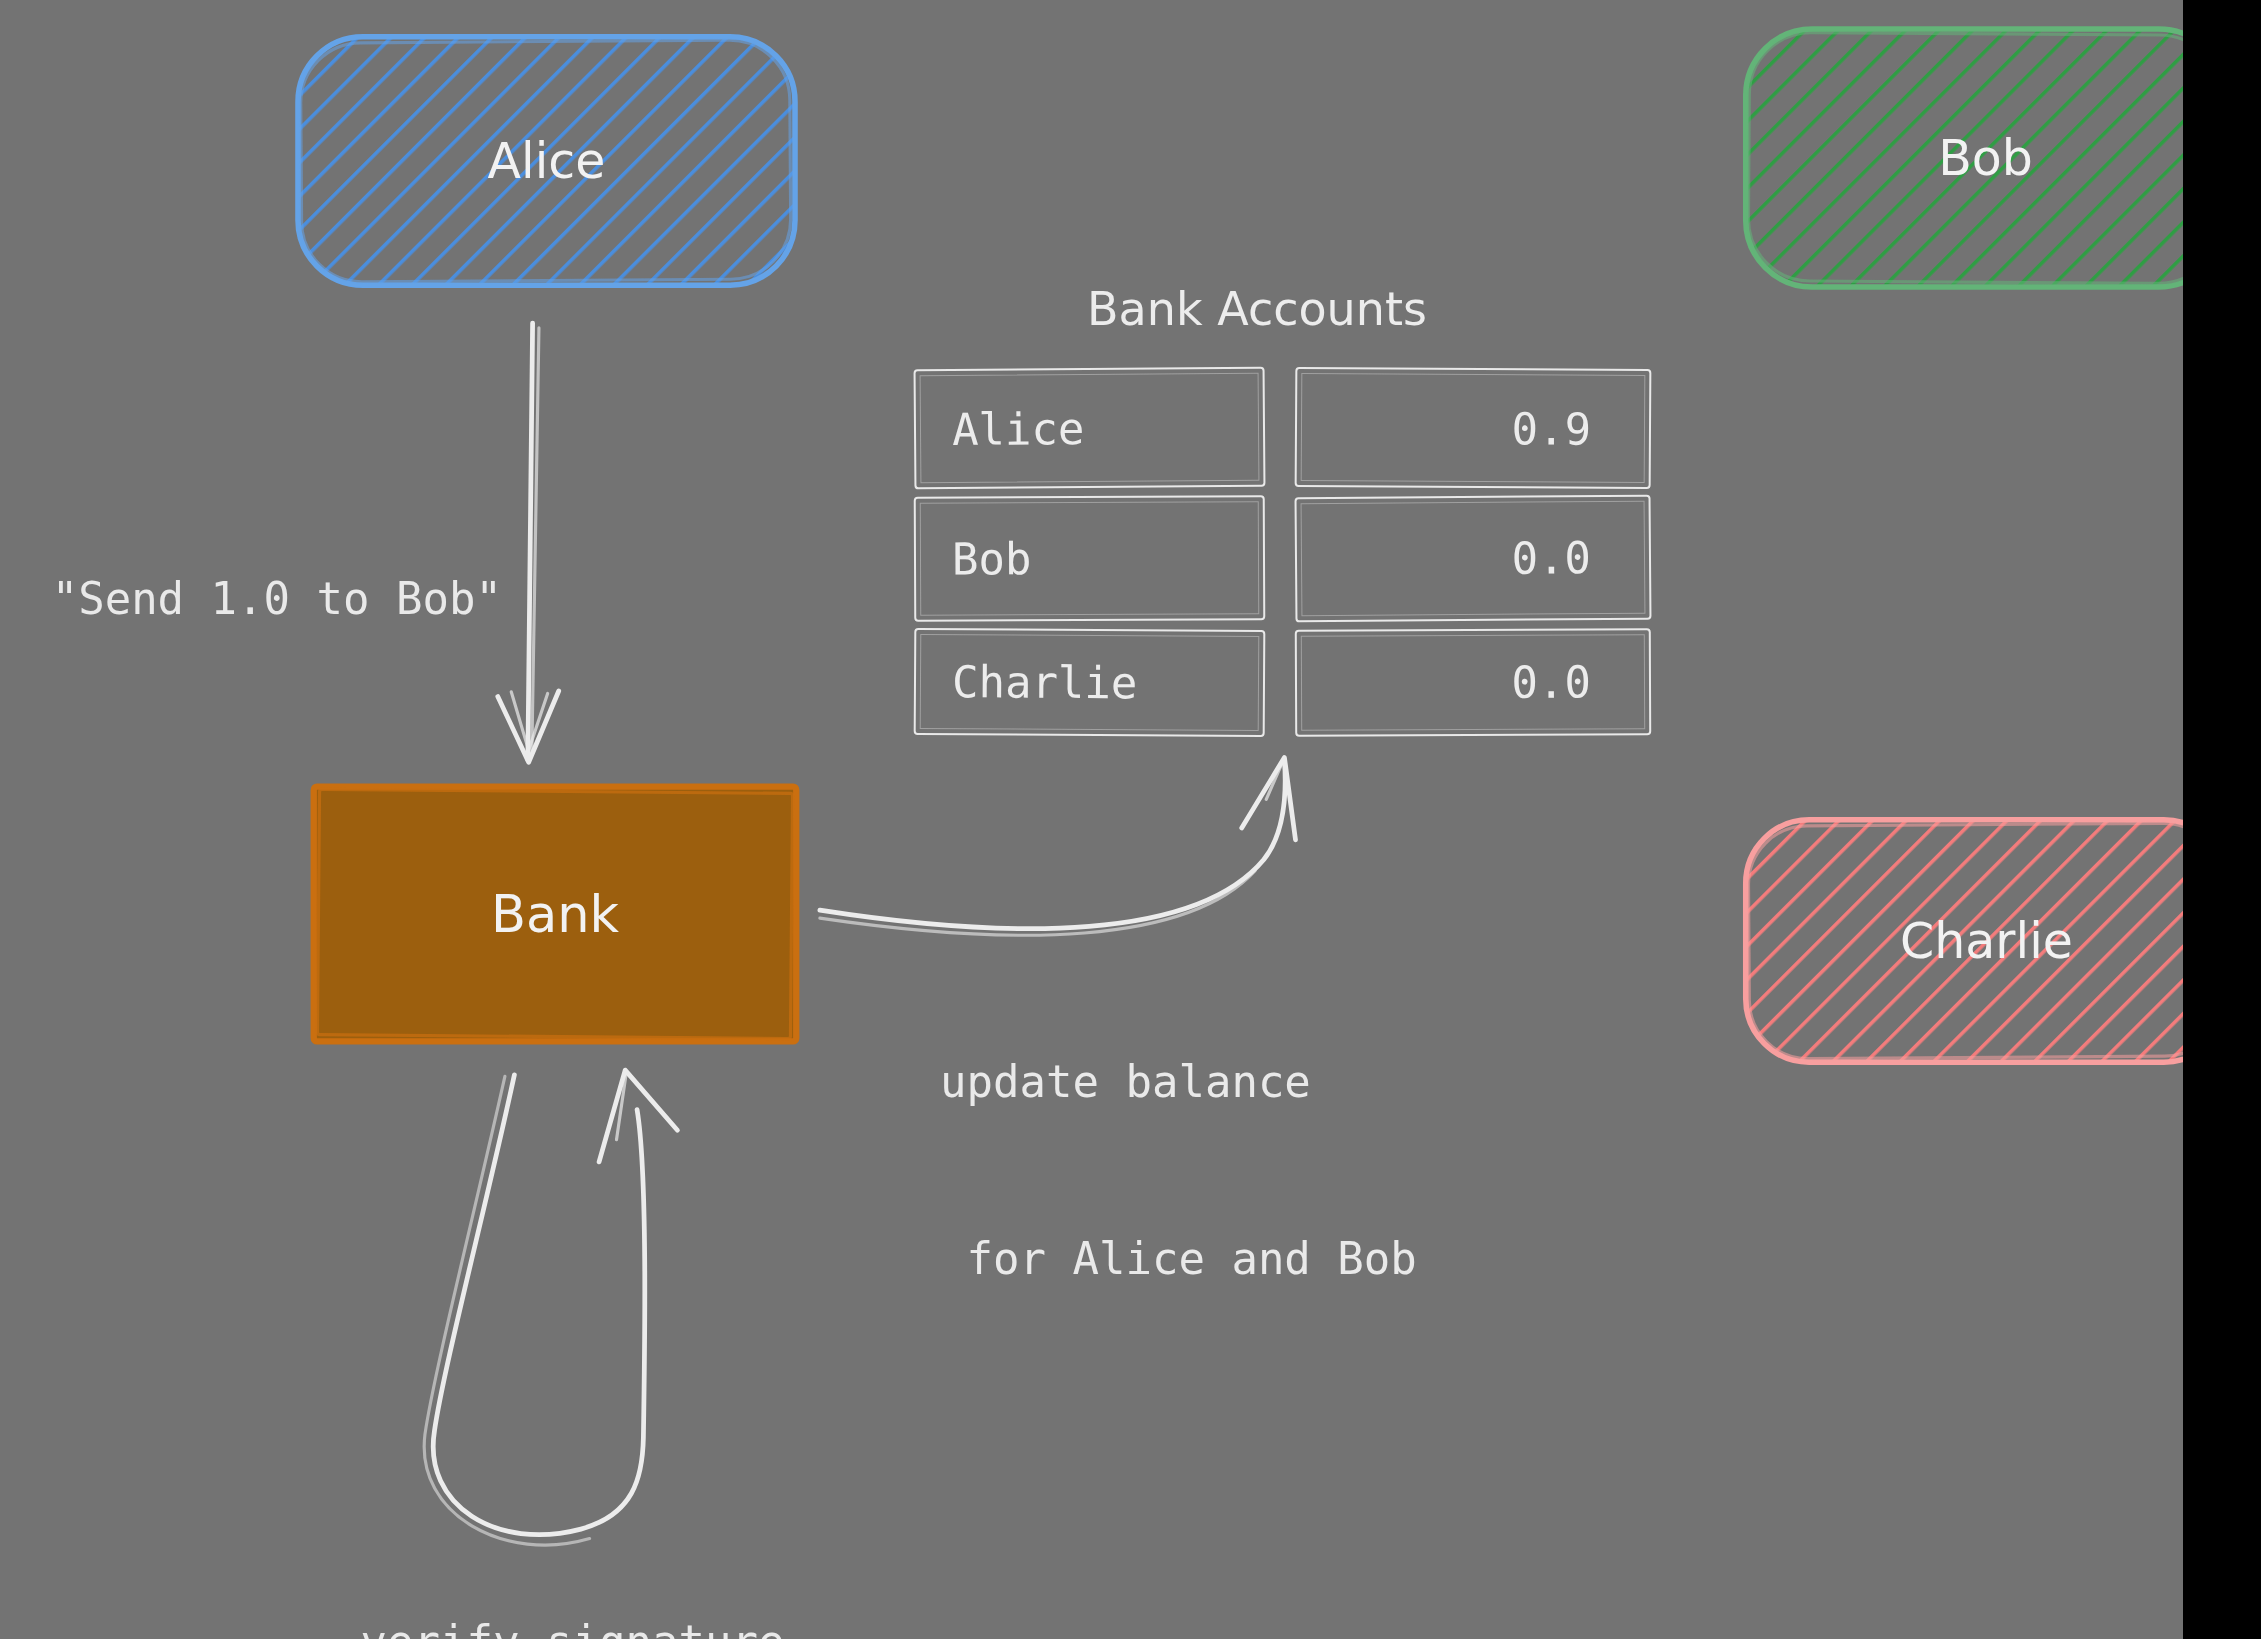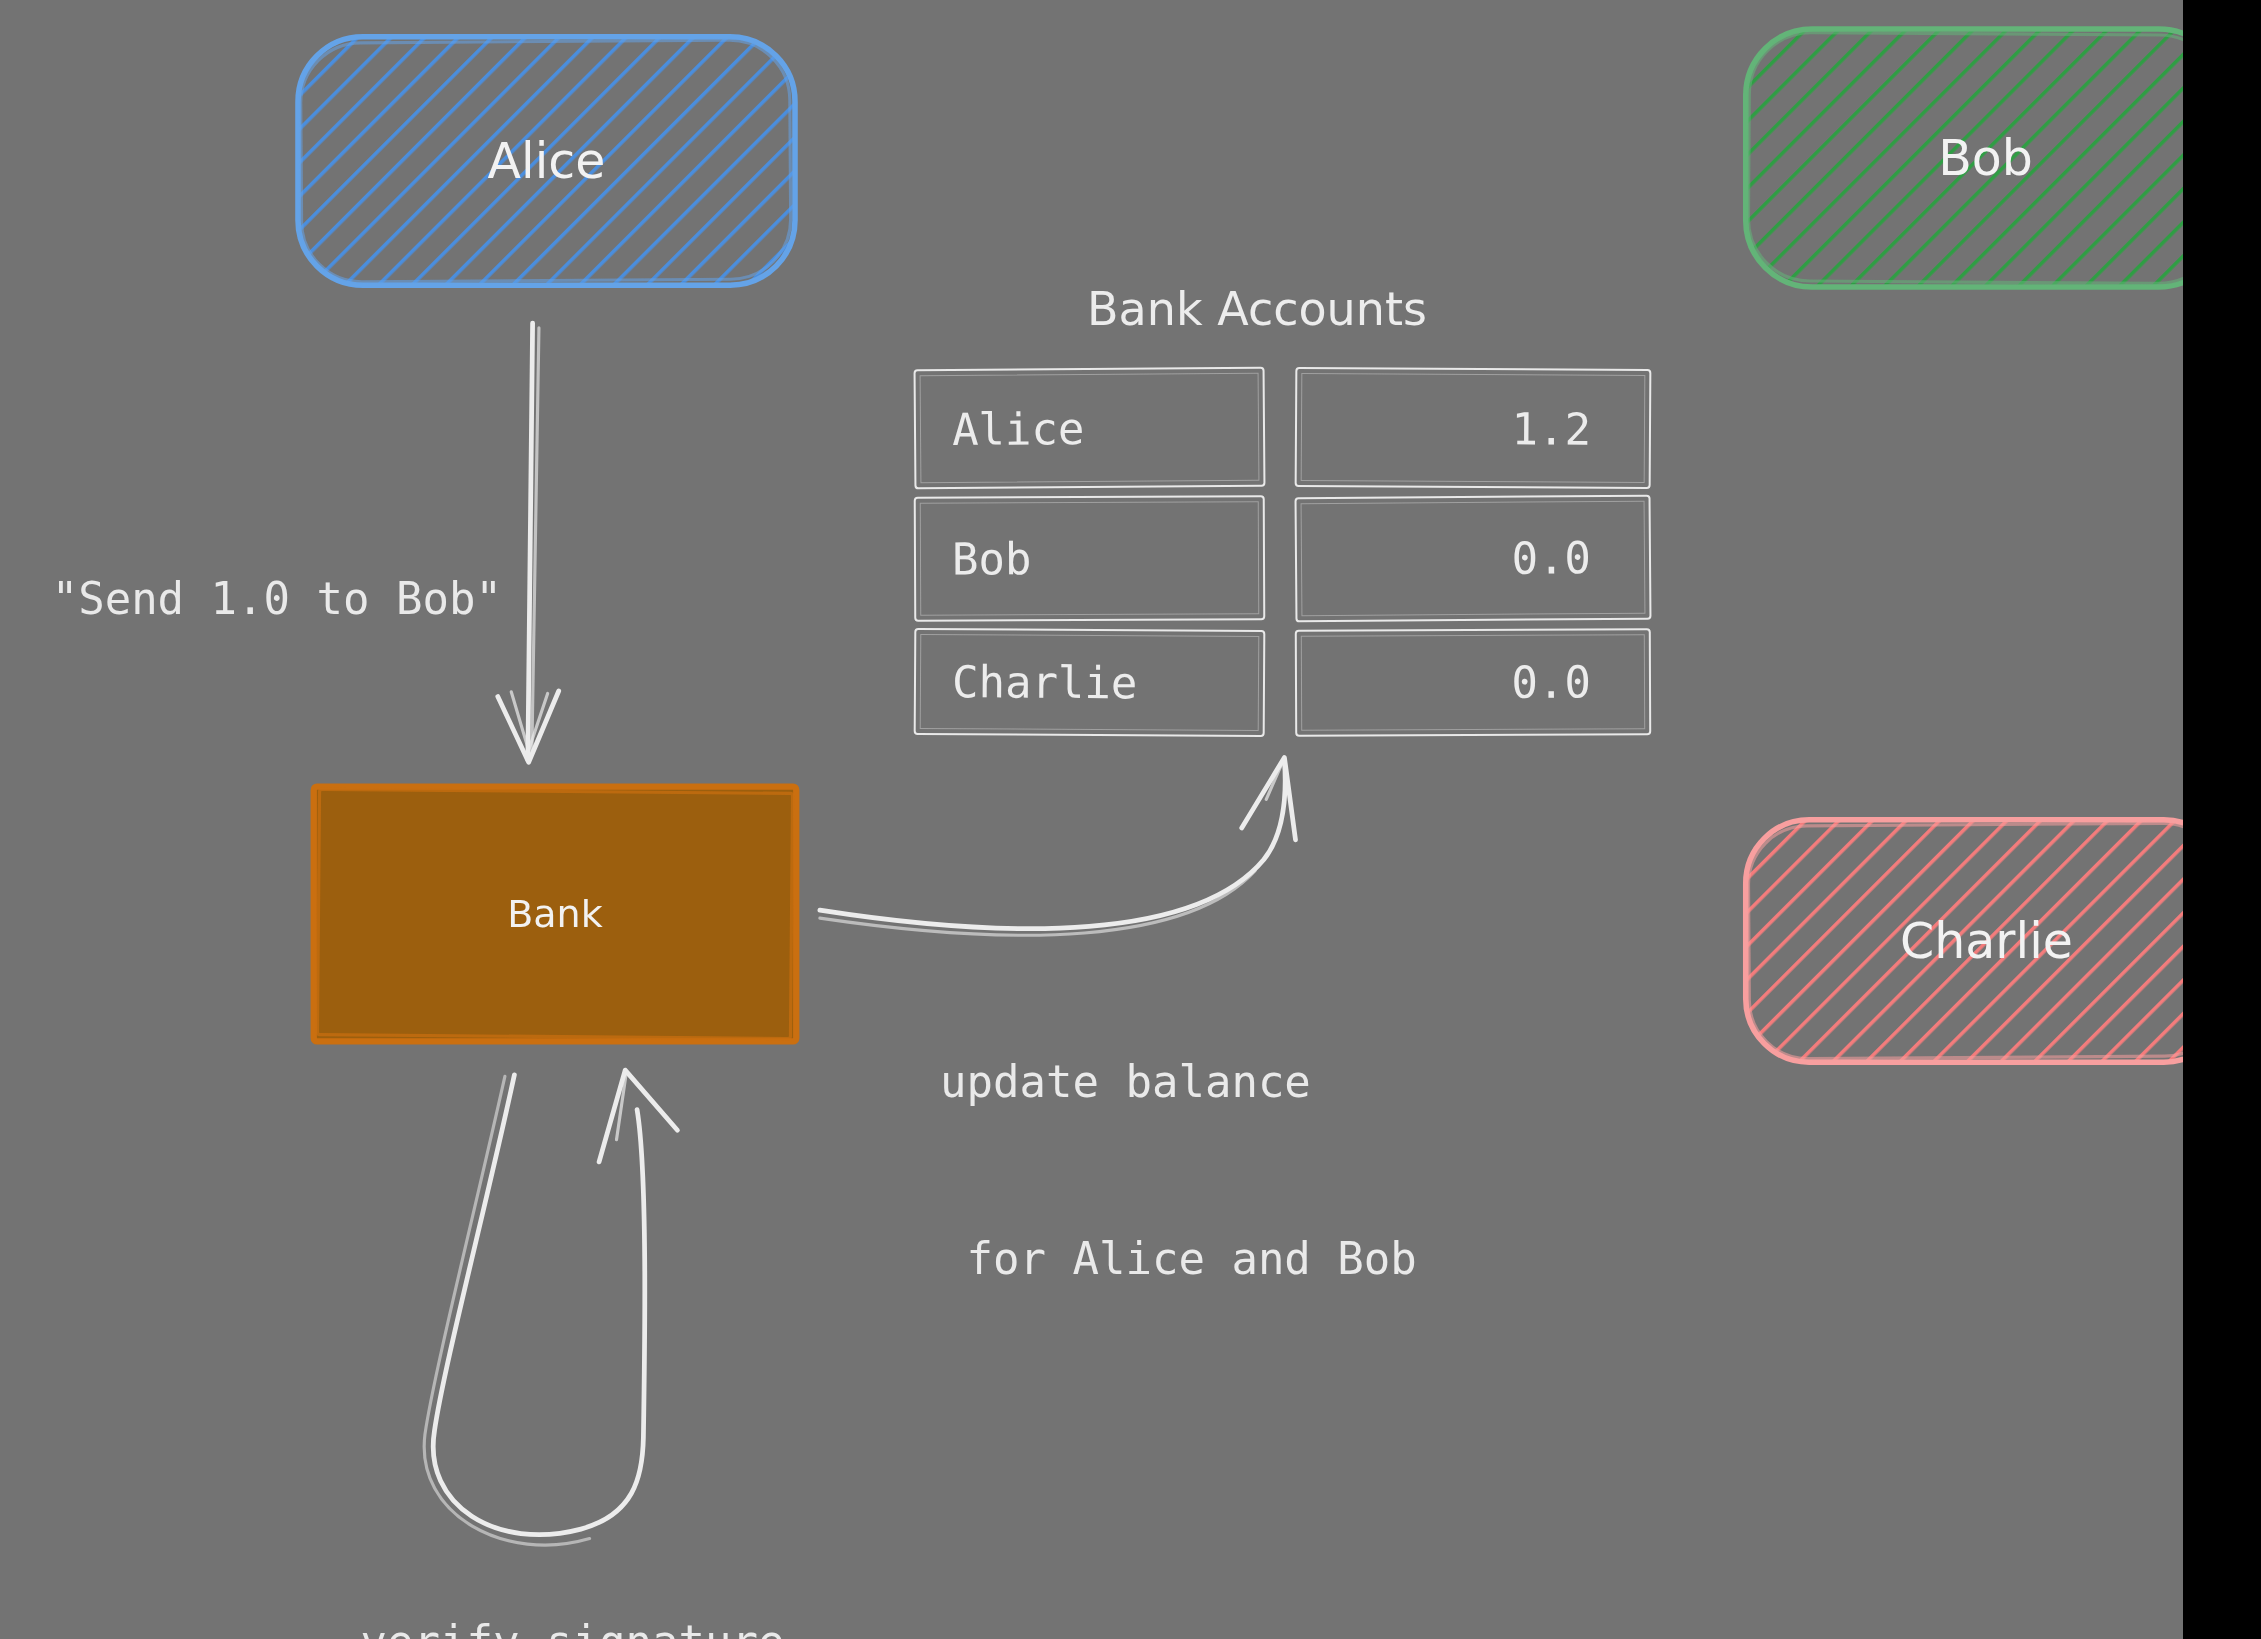--- a/index.html
+++ b/index.html
@@ -15,21 +15,21 @@
   .abs { position: absolute; }
   svg { display:block; overflow:visible; }
 
   .actor-label {
     position:absolute; inset:0;
     display:flex; align-items:center; justify-content:center;
     color:#f2f2f2; font-size:49px;
     font-family:"DejaVu Sans","Liberation Sans",sans-serif;
     pointer-events:none;
   }
-  .bank-label { font-size:38px; }
+  .bank-label { font-size:51px; }
 
   .table-title {
     position:absolute; left:1059px; top:282px; width:396px;
     text-align:center; color:#ececec; font-size:46px;
     font-family:"DejaVu Sans","Liberation Sans",sans-serif;
   }
 
   .cell {
     position:absolute; box-sizing:border-box;
     border:2.4px solid #e9e9e9; border-radius:4px;
@@ -109,21 +109,21 @@
     </svg>
     <div class="actor-label bank-label">Bank</div>
   </div>
 
   <div class="table-title">Bank Accounts</div>
 
   <div class="cell name r0 tilt-a">
       <span>Alice</span>
     </div>
   <div class="cell value r0 tilt-b">
-      <span>1.2</span>
+      <span>0.9</span>
     </div>
 
   <div class="cell name r1 tilt-c">
       <span>Bob</span>
     </div>
   <div class="cell value r1 tilt-a">
       <span>0.0</span>
     </div>
 
   <div class="cell name r2 tilt-b">

